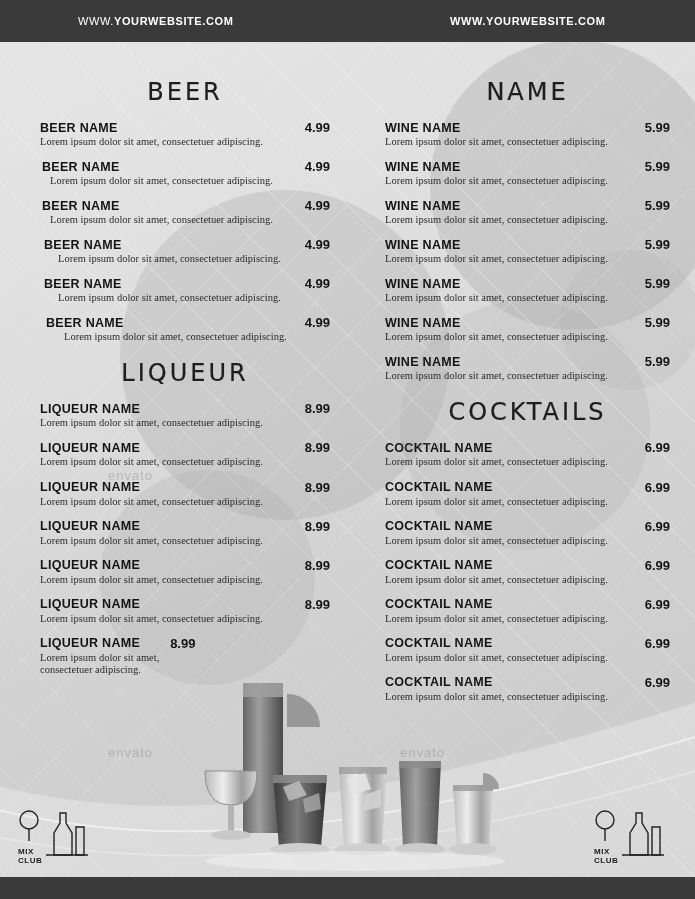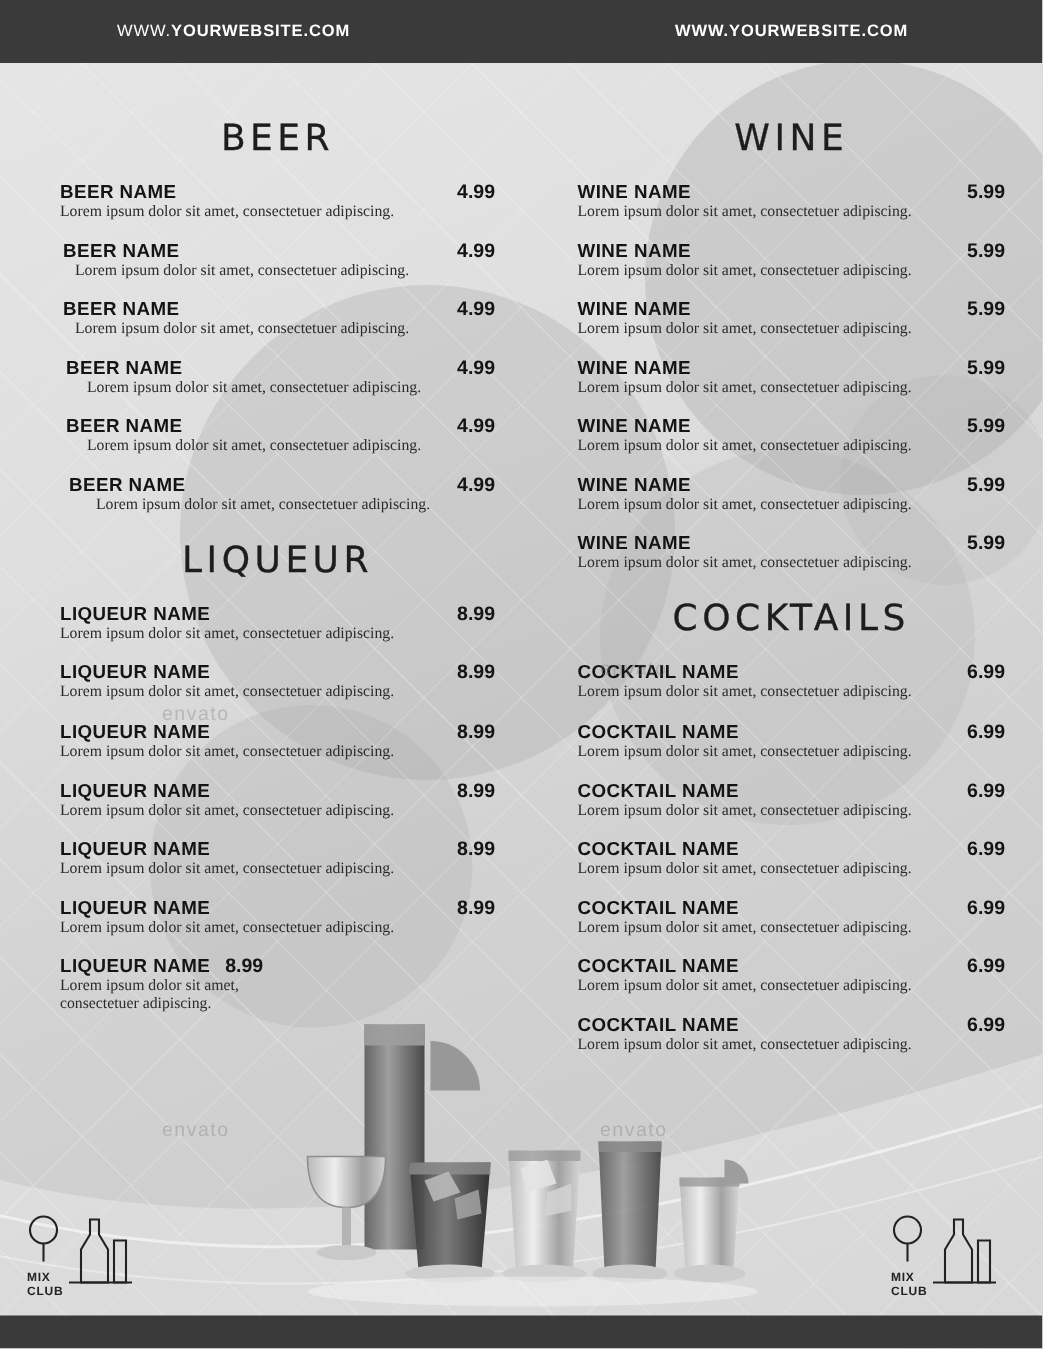--- a/index.html
+++ b/index.html
@@ -103,22 +103,23 @@
     font-family: "DejaVu Sans", sans-serif;
     font-weight: normal;
     -webkit-text-stroke: 0.2px #1d1d1d;
   }
   .sec-title.wine,
   .sec-title.beer { margin-top: 18px; }
 
   .item { margin-bottom: 11px; }
   .item-row {
     display: flex;
-    align-items: flex-end;
+    align-items: center;
     justify-content: space-between;
+    gap: 20px;
   }
   .item-name {
     font-size: 12.5px;
     font-weight: bold;
     color: #141414;
     letter-spacing: 0.3px;
   }
   .item-price {
     font-size: 13px;
     font-weight: bold;
@@ -321,21 +322,21 @@
           <span class="item-price">8.99</span>
         </div>
         <div class="item-desc" style="max-width:150px;">Lorem ipsum dolor sit amet, consectetuer adipiscing.</div>
       </div>
     </div>
   </div>
 
   <div class="col right">
 
     <div class="section">
-      <div class="sec-title wine">WINE</div>
+      <div class="sec-title wine">NAME</div>
 
       <div class="item i0">
         <div class="item-row">
           <span class="item-name">WINE NAME</span>
           <span class="item-price">5.99</span>
         </div>
         <div class="item-desc">Lorem ipsum dolor sit amet, consectetuer adipiscing.</div>
       </div>
 
       <div class="item i0">

